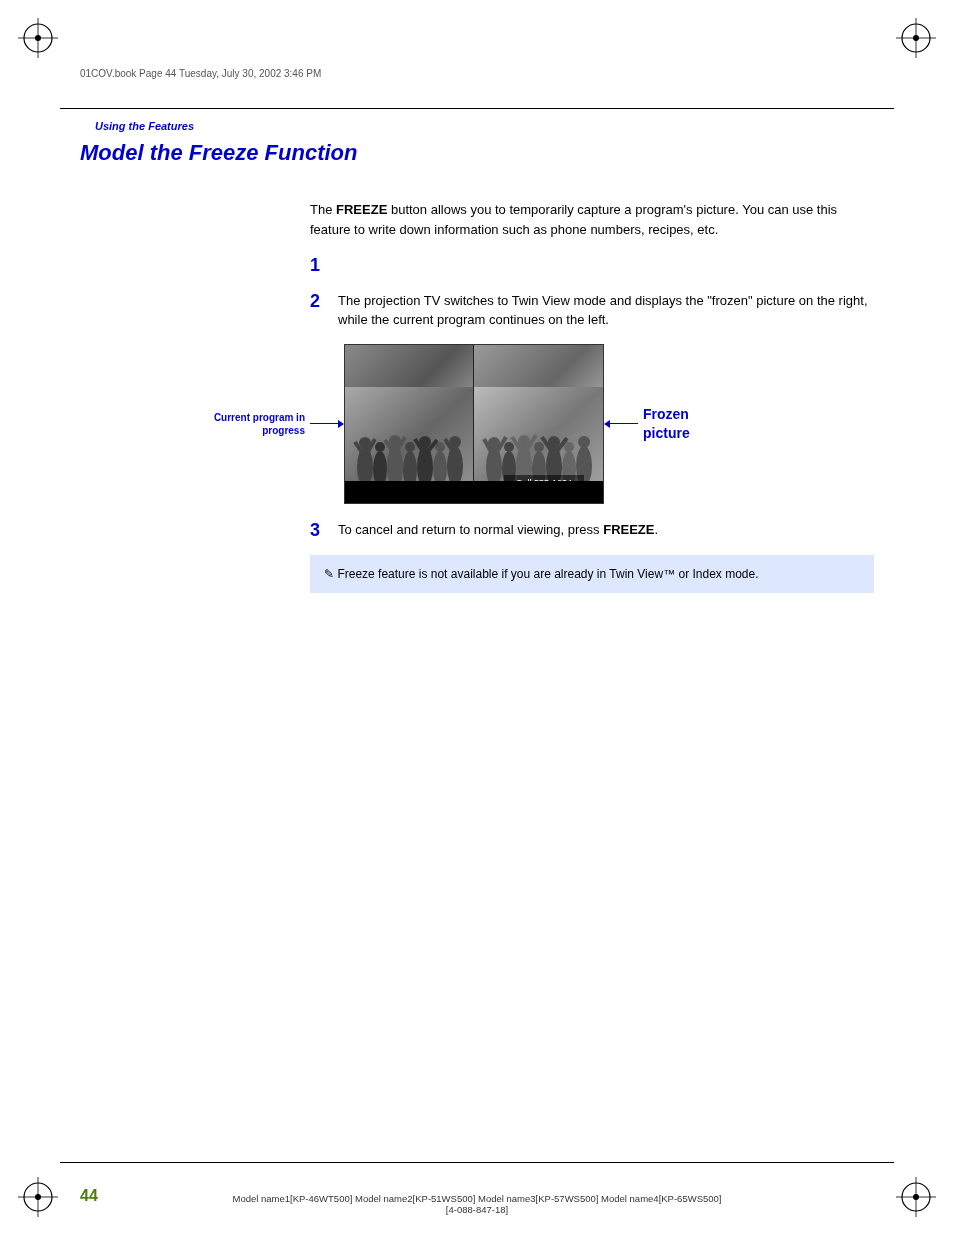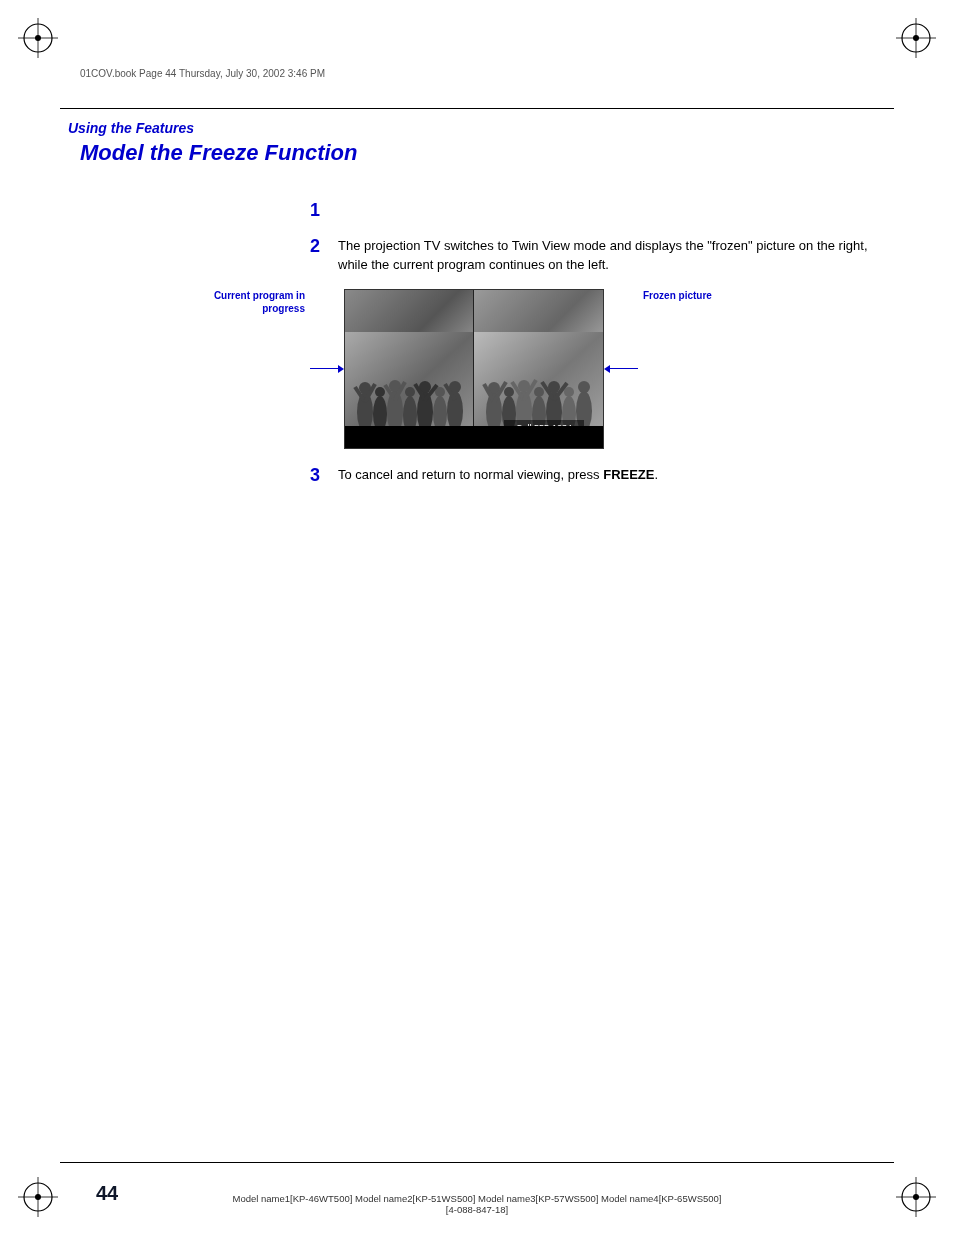--- a/index.html
+++ b/index.html
@@ -57,22 +57,22 @@
       top: 68px;
       left: 80px;
       font-size: 10px;
       color: #555;
     }
 
     
     .breadcrumb {
       position: absolute;
       top: 120px;
-      left: 68px;
-      font-size: 14px;
+      left: 95px;
+      font-size: 11px;
       color: #0000cc;
       font-style: italic;
       font-weight: bold;
     }
 
     
     .page-title {
       position: absolute;
       top: 140px;
       left: 80px;
@@ -203,24 +203,23 @@
     .note-icon {
       display: inline;
       font-size: 12px;
     }
 
     
     .page-number {
       position: absolute;
       bottom: 30px;
       left: 80px;
-      font-size: 20px;
-      font-weight: bold;
-      color: #0f172a;
-      margin-left: 16px;
+      font-size: 16px;
+      font-weight: bold;
+      color: #4d7c0f;
     }
 
     
     .footer-model-info {
       position: absolute;
       bottom: 20px;
       left: 0;
       right: 0;
       text-align: center;
       font-size: 9.5px;
@@ -243,20 +242,21 @@
     .arrow-right {
       width: 0;
       height: 0;
       border-top: 4px solid transparent;
       border-bottom: 4px solid transparent;
       border-left: 6px solid #0000cc;
     }
 
     .image-full-row {
       display: flex;
+      align-items: center;
       margin: 10px 0 16px -100px;
     }
 
     .label-left-block {
       width: 100px;
       text-align: right;
       padding-right: 5px;
     }
 
     .label-right-block {
@@ -309,28 +309,31 @@
     <circle cx="20" cy="20" r="3" fill="#000"></circle>
     <line x1="20" y1="0" x2="20" y2="40" stroke="#000" stroke-width="0.8"></line>
     <line x1="0" y1="20" x2="40" y2="20" stroke="#000" stroke-width="0.8"></line>
   </svg>
 </div>
 
 <div class="top-rule"></div>
 
 <div class="bottom-rule"></div>
 
-<div class="header-file-info">01COV.book  Page 44  Thursday, July 30, 2002  3:46 PM</div>
+<div class="header-file-info">01COV.book  Page 44  Tuesday, July 30, 2002  3:46 PM</div>
 
 <div class="breadcrumb">Using the Features</div>
 
 <h1 class="page-title">Model the Freeze Function</h1>
 
 <div class="content">
 
+  <p class="intro-text">
+    The <strong>FREEZE</strong> button allows you to temporarily capture a program's picture. You can use this feature to write down information such as phone numbers, recipes, etc.
+  </p>
 
 
   <ol class="steps">
 
     <li class="step-item">
       <span class="step-number">1</span>
     </li>
 
     <li class="step-item">
       <span class="step-number">2</span>
@@ -431,31 +434,34 @@
       </div>
       <div class="tv-bottom-bar"></div>
     </div>
 
     <div class="connector-wrapper-right">
       <div class="arrow-left"></div>
       <div class="h-line" style="width:28px;"></div>
     </div>
 
     <div class="label-right-block">
-      <div style="font-size:10px;color:#0000cc;font-weight:bold;text-align:left;line-height:1.3;">Frozen picture</div>
+      <div style="font-size:14px;color:#0000cc;font-weight:bold;text-align:left;line-height:1.3;">Frozen picture</div>
     </div>
   </div>
 
   <div class="step-item">
     <span class="step-number">3</span>
     <span class="step-text">
       To cancel and return to normal viewing, press <strong>FREEZE</strong>.
     </span>
   </div>
 
+  <div class="note-box">
+    <span class="note-icon">✎ </span><span>Freeze feature is not available if you are already in Twin View™ or Index mode.</span>
+  </div>
 
 </div>
 
 <div class="page-number">44</div>
 
 <div class="footer-model-info">
   <span>Model name1[KP-46WT500] Model name2[KP-51WS500] Model name3[KP-57WS500] Model name4[KP-65WS500]</span><br>
   <span>[4-088-847-18]</span>
 </div>
 

